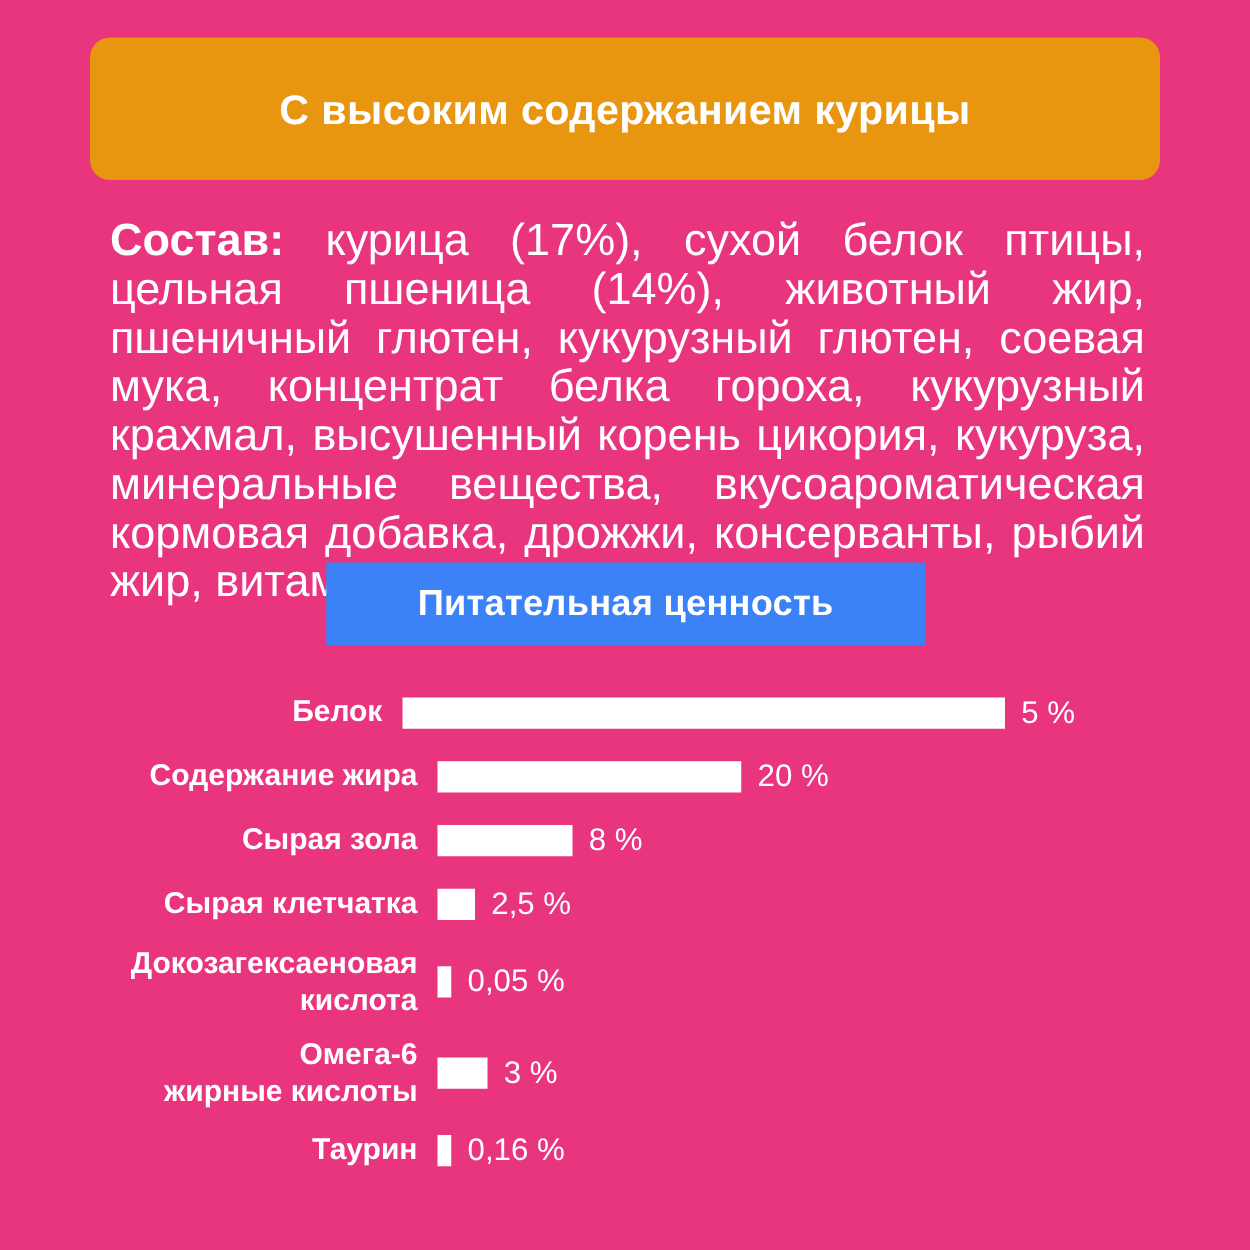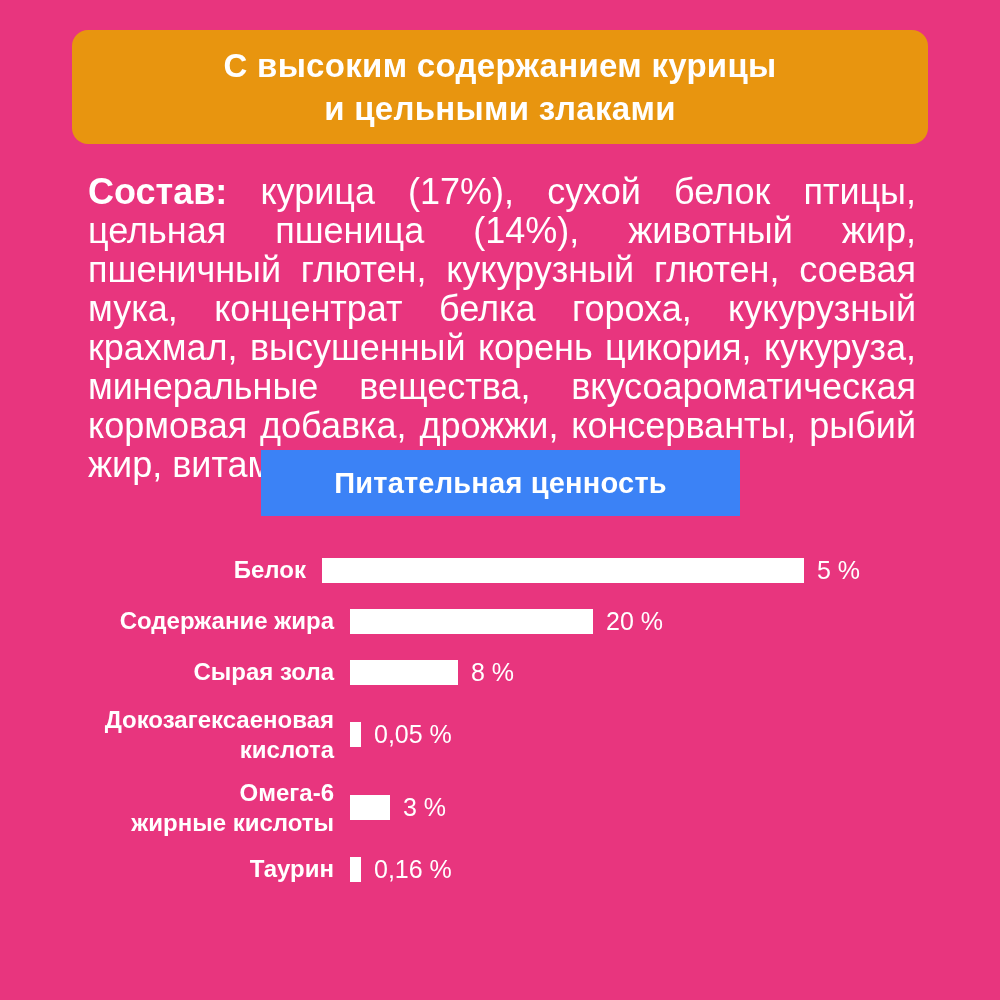--- a/index.html
+++ b/index.html
@@ -133,21 +133,20 @@
     height: 34px;
   }
 </style>
 </head>
 <body>
 
 <div class="page">
 
   <div class="header-banner">
     <div class="header-line">С высоким содержанием курицы</div>
-    <div class="header-line">и цельными злаками</div>
   </div>
 
   <div class="composition">
     <span class="label">Состав:</span><span> курица (17%), сухой белок птицы, цельная пшеница (14%), животный жир, пшеничный глютен, кукурузный глютен, соевая мука, концентрат белка гороха, кукурузный крахмал, высушенный корень цикория, кукуруза, минеральные вещества, вкусоароматическая кормовая добавка, дрожжи, консерванты, рыбий жир, витамины, антиоксиданты.</span>
   </div>
 
   <div class="nutrition-banner">
     <span>Питательная ценность</span>
   </div>
 
@@ -176,20 +175,29 @@
     <div class="row">
       <div class="row-label">
         <span>Сырая зола</span>
       </div>
       <div class="bar-area">
         <div class="bar" style="width:108px"></div>
         <div class="bar-value">8 %</div>
       </div>
     </div>
 
+    <div class="row">
+      <div class="row-label">
+        <span>Сырая клетчатка</span>
+      </div>
+      <div class="bar-area">
+        <div class="bar" style="width:30px"></div>
+        <div class="bar-value">2,5 %</div>
+      </div>
+    </div>
 
     <div class="row tall">
       <div class="row-label">
         <span>Докозагексаеновая</span>
         <span class="l2">кислота</span>
       </div>
       <div class="bar-area">
         <div class="bar" style="width:11px"></div>
         <div class="bar-value">0,05 %</div>
       </div>

